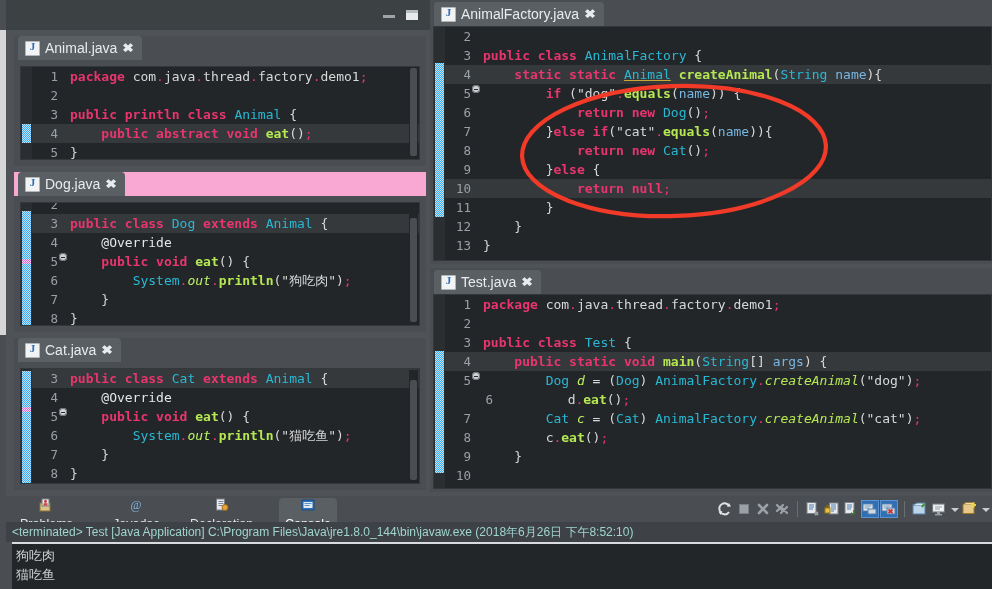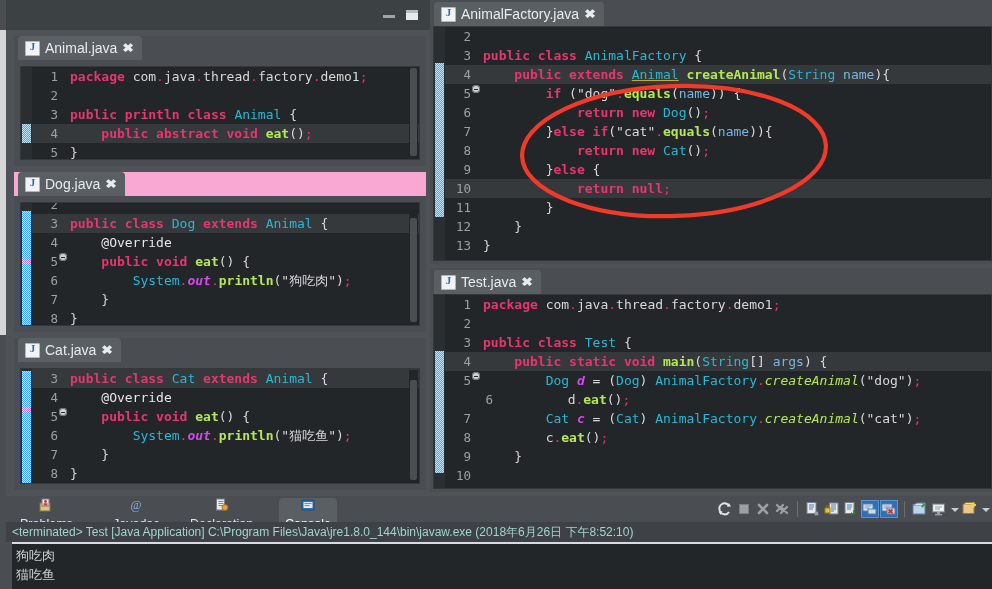--- a/index.html
+++ b/index.html
@@ -89,21 +89,21 @@
   .src{display:inline-block;padding-left:2px;}
 
   
   .kw{color:#e8356d;font-weight:bold;}
   .cls{color:#29b8d4;}
   .mth{color:#b5e853;font-weight:bold;}
   .mthi{color:#b5e853;font-style:italic;}
   .id{color:#d8d8d8;}
   .str{color:#d8d8d8;}
   .pun{color:#d8d8d8;}
-  .fld{color:#d946ef;font-style:italic;font-weight:bold;}
+  .fld{color:#bef264;font-style:italic;font-weight:normal;}
   .par{color:#78b7e0;}
   .ann{color:#e6e6e6;}
   .semi{color:#e8356d;}
   .wl{text-decoration:underline;text-decoration-color:#c8a832;}
 
   
   .vsb{position:absolute;right:1px;top:1px;bottom:1px;width:9px;background:#232629;}
   .vsb i{position:absolute;left:1px;right:1px;background:#4a4e52;border-radius:2px;}
 
   
@@ -244,21 +244,21 @@
         <span class="xclose">✖</span>
       </div>
     </div>
     <div class="editor" style="left:3px;right:0px;top:26px;bottom:3px;">
       <div class="marker">
         <div class="mk-blue" style="top:36px;height:154px;"></div>
       </div>
       <div class="code" id="code-animalfactory">
           <div class="ln" style="top: 0px;"><span class="num">2</span><span class="fold"></span><span class="src">&nbsp;</span></div>
           <div class="ln" style="top: 19px;"><span class="num">3</span><span class="fold"></span><span class="src"><span class="kw">public class</span> <span class="cls">AnimalFactory</span> <span class="pun">{</span></span></div>
-          <div class="ln cur" style="top: 38px;"><span class="num">4</span><span class="fold has"></span><span class="src">    <span class="kw">public extends</span> <span class="cls wl">Animal</span> <span class="mth">createAnimal</span><span class="pun">(</span><span class="cls">String</span> <span class="par">name</span><span class="pun">){</span></span></div>
+          <div class="ln cur" style="top: 38px;"><span class="num">4</span><span class="fold has"></span><span class="src">    <span class="kw">static static</span> <span class="cls wl">Animal</span> <span class="mth">createAnimal</span><span class="pun">(</span><span class="cls">String</span> <span class="par">name</span><span class="pun">){</span></span></div>
           <div class="ln" style="top: 57px;"><span class="num">5</span><span class="fold"></span><span class="src">        <span class="kw">if</span> <span class="pun">(</span><span class="str">"dog"</span><span class="semi">.</span><span class="mth">equals</span><span class="pun">(</span><span class="par">name</span><span class="pun">)) {</span></span></div>
           <div class="ln" style="top: 76px;"><span class="num">6</span><span class="fold"></span><span class="src">            <span class="kw">return new</span> <span class="cls">Dog</span><span class="pun">()</span><span class="semi">;</span></span></div>
           <div class="ln" style="top: 95px;"><span class="num">7</span><span class="fold"></span><span class="src">        <span class="pun">}</span><span class="kw">else if</span><span class="pun">(</span><span class="str">"cat"</span><span class="semi">.</span><span class="mth">equals</span><span class="pun">(</span><span class="par">name</span><span class="pun">)){</span></span></div>
           <div class="ln" style="top: 114px;"><span class="num">8</span><span class="fold"></span><span class="src">            <span class="kw">return new</span> <span class="cls">Cat</span><span class="pun">()</span><span class="semi">;</span></span></div>
           <div class="ln" style="top: 133px;"><span class="num">9</span><span class="fold"></span><span class="src">        <span class="pun">}</span><span class="kw">else</span> <span class="pun">{</span></span></div>
           <div class="ln cur" style="top: 152px;"><span class="num">10</span><span class="fold"></span><span class="src">            <span class="kw">return null</span><span class="semi">;</span></span></div>
           <div class="ln" style="top: 171px;"><span class="num">11</span><span class="fold"></span><span class="src">        <span class="pun">}</span></span></div>
           <div class="ln" style="top: 190px;"><span class="num">12</span><span class="fold"></span><span class="src">    <span class="pun">}</span></span></div>
           <div class="ln" style="top: 209px;"><span class="num">13</span><span class="fold"></span><span class="src"><span class="pun">}</span></span></div>
         </div>

